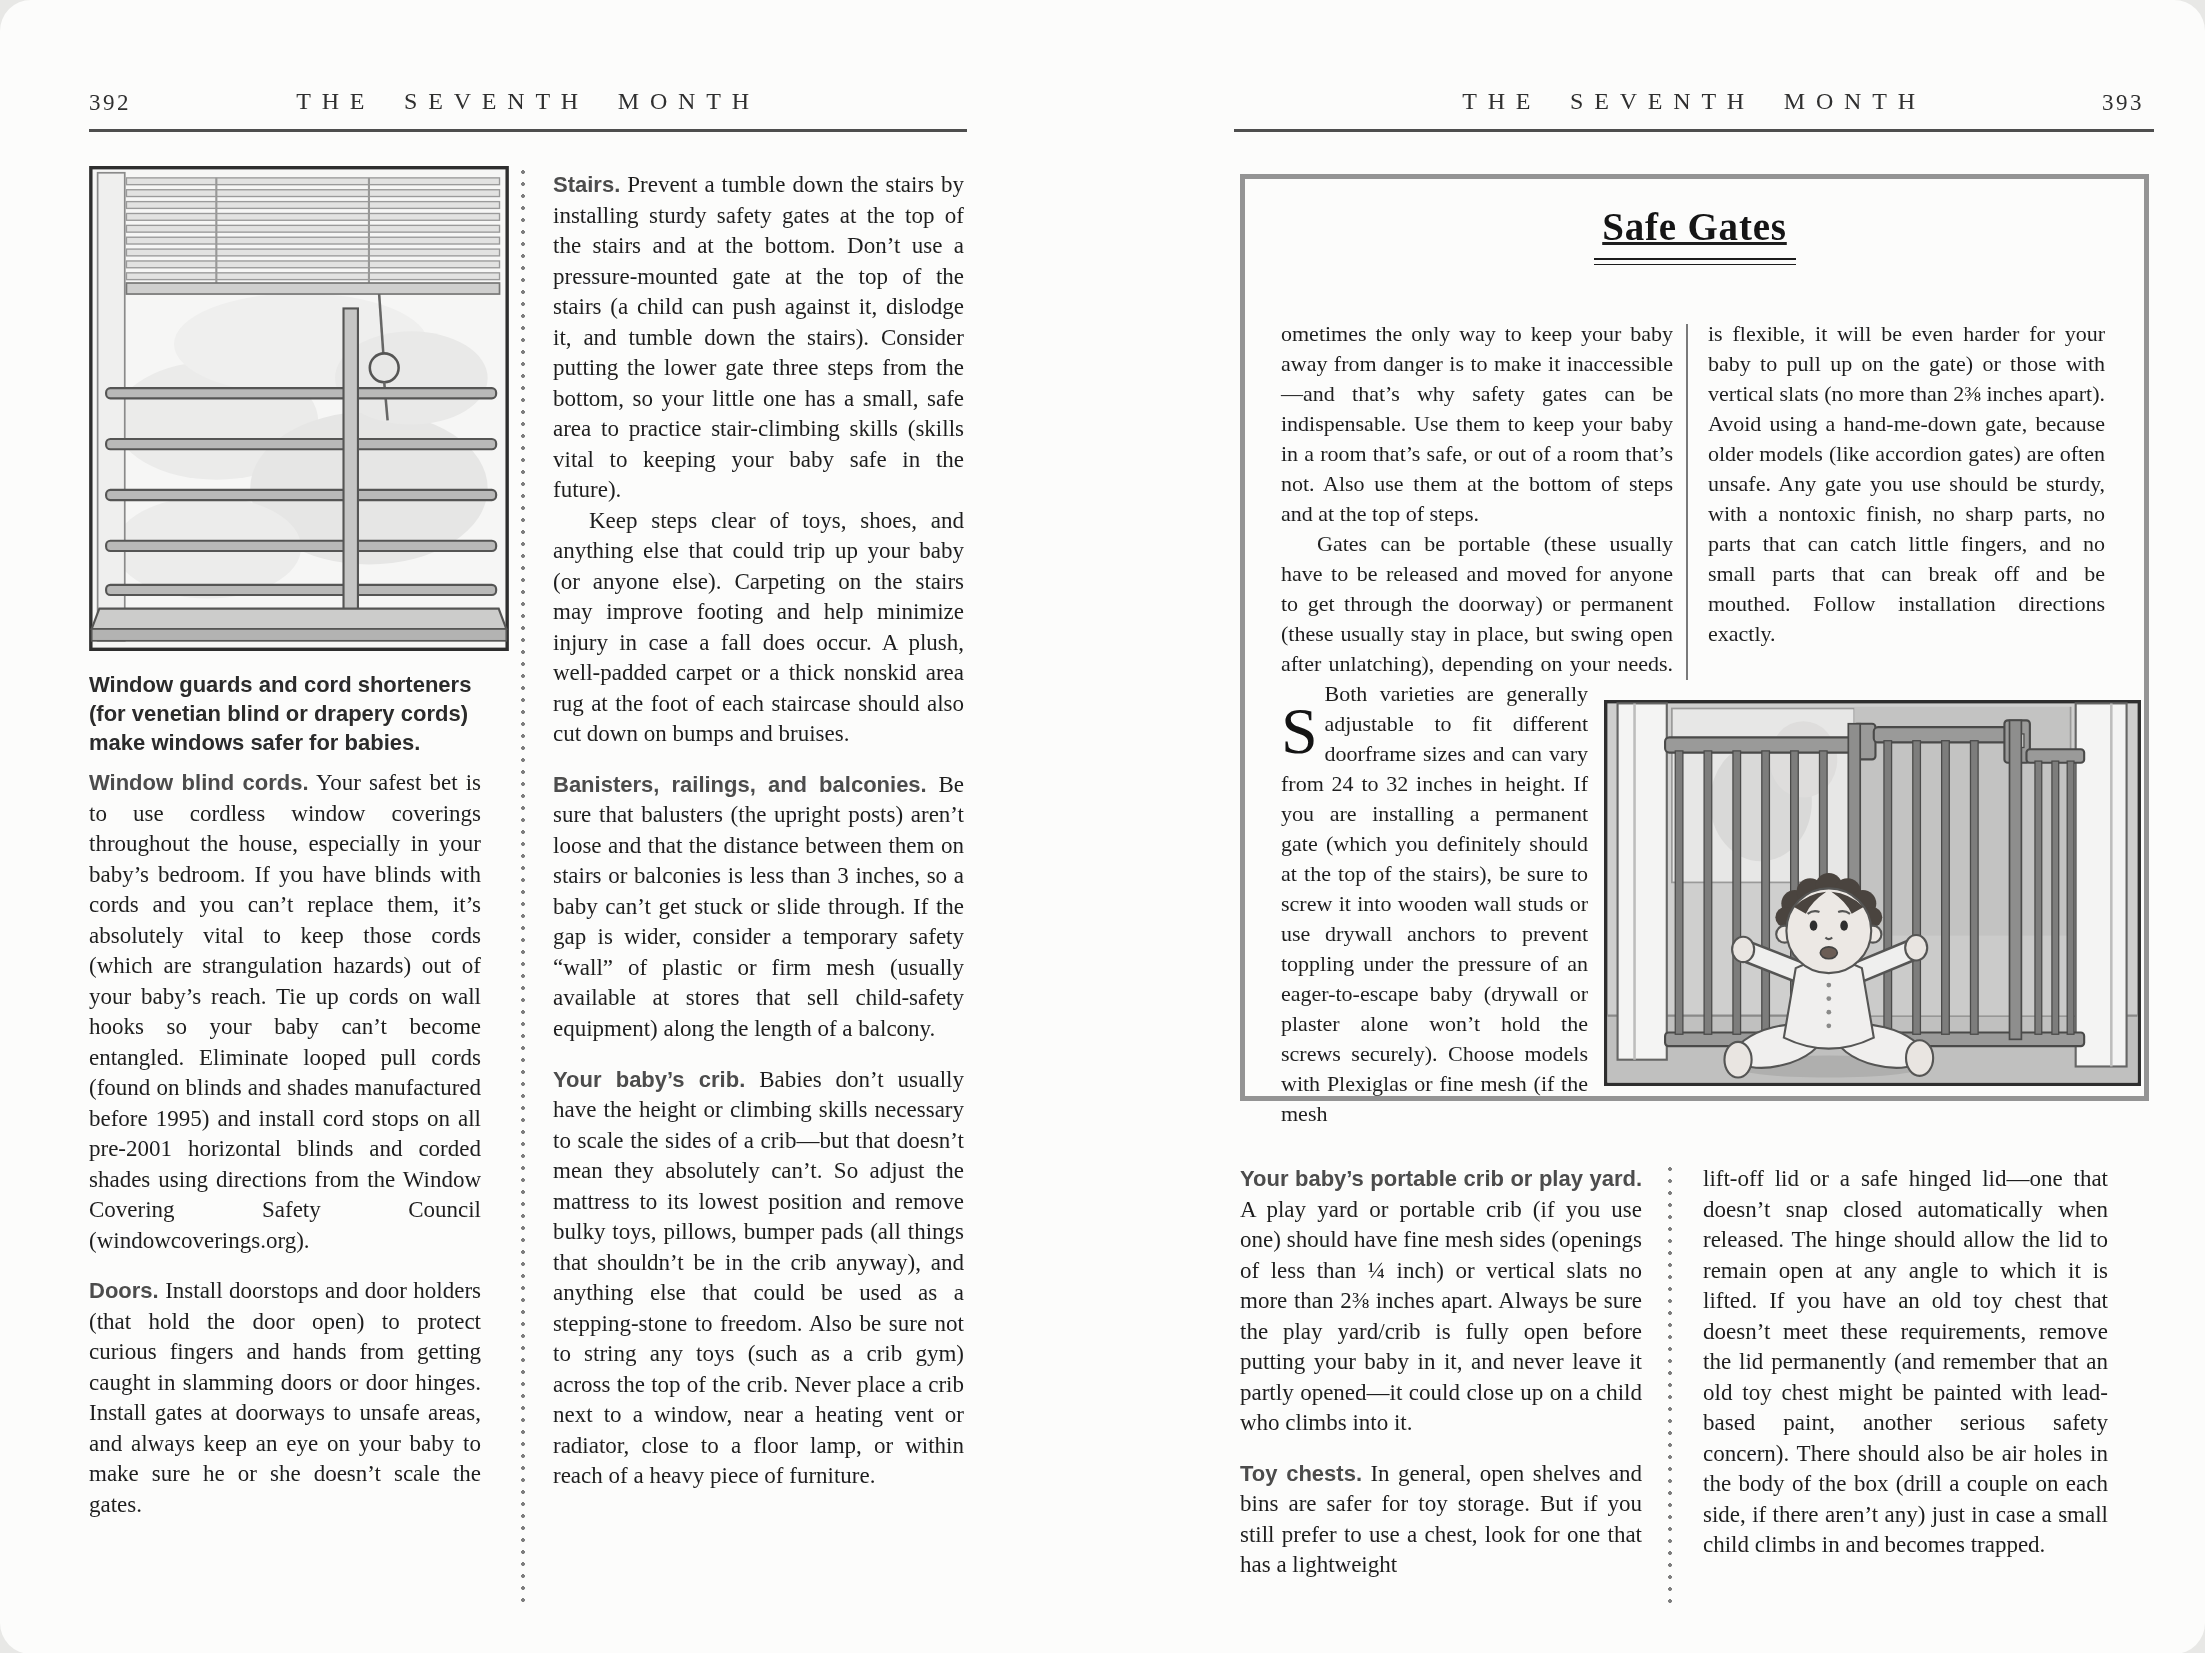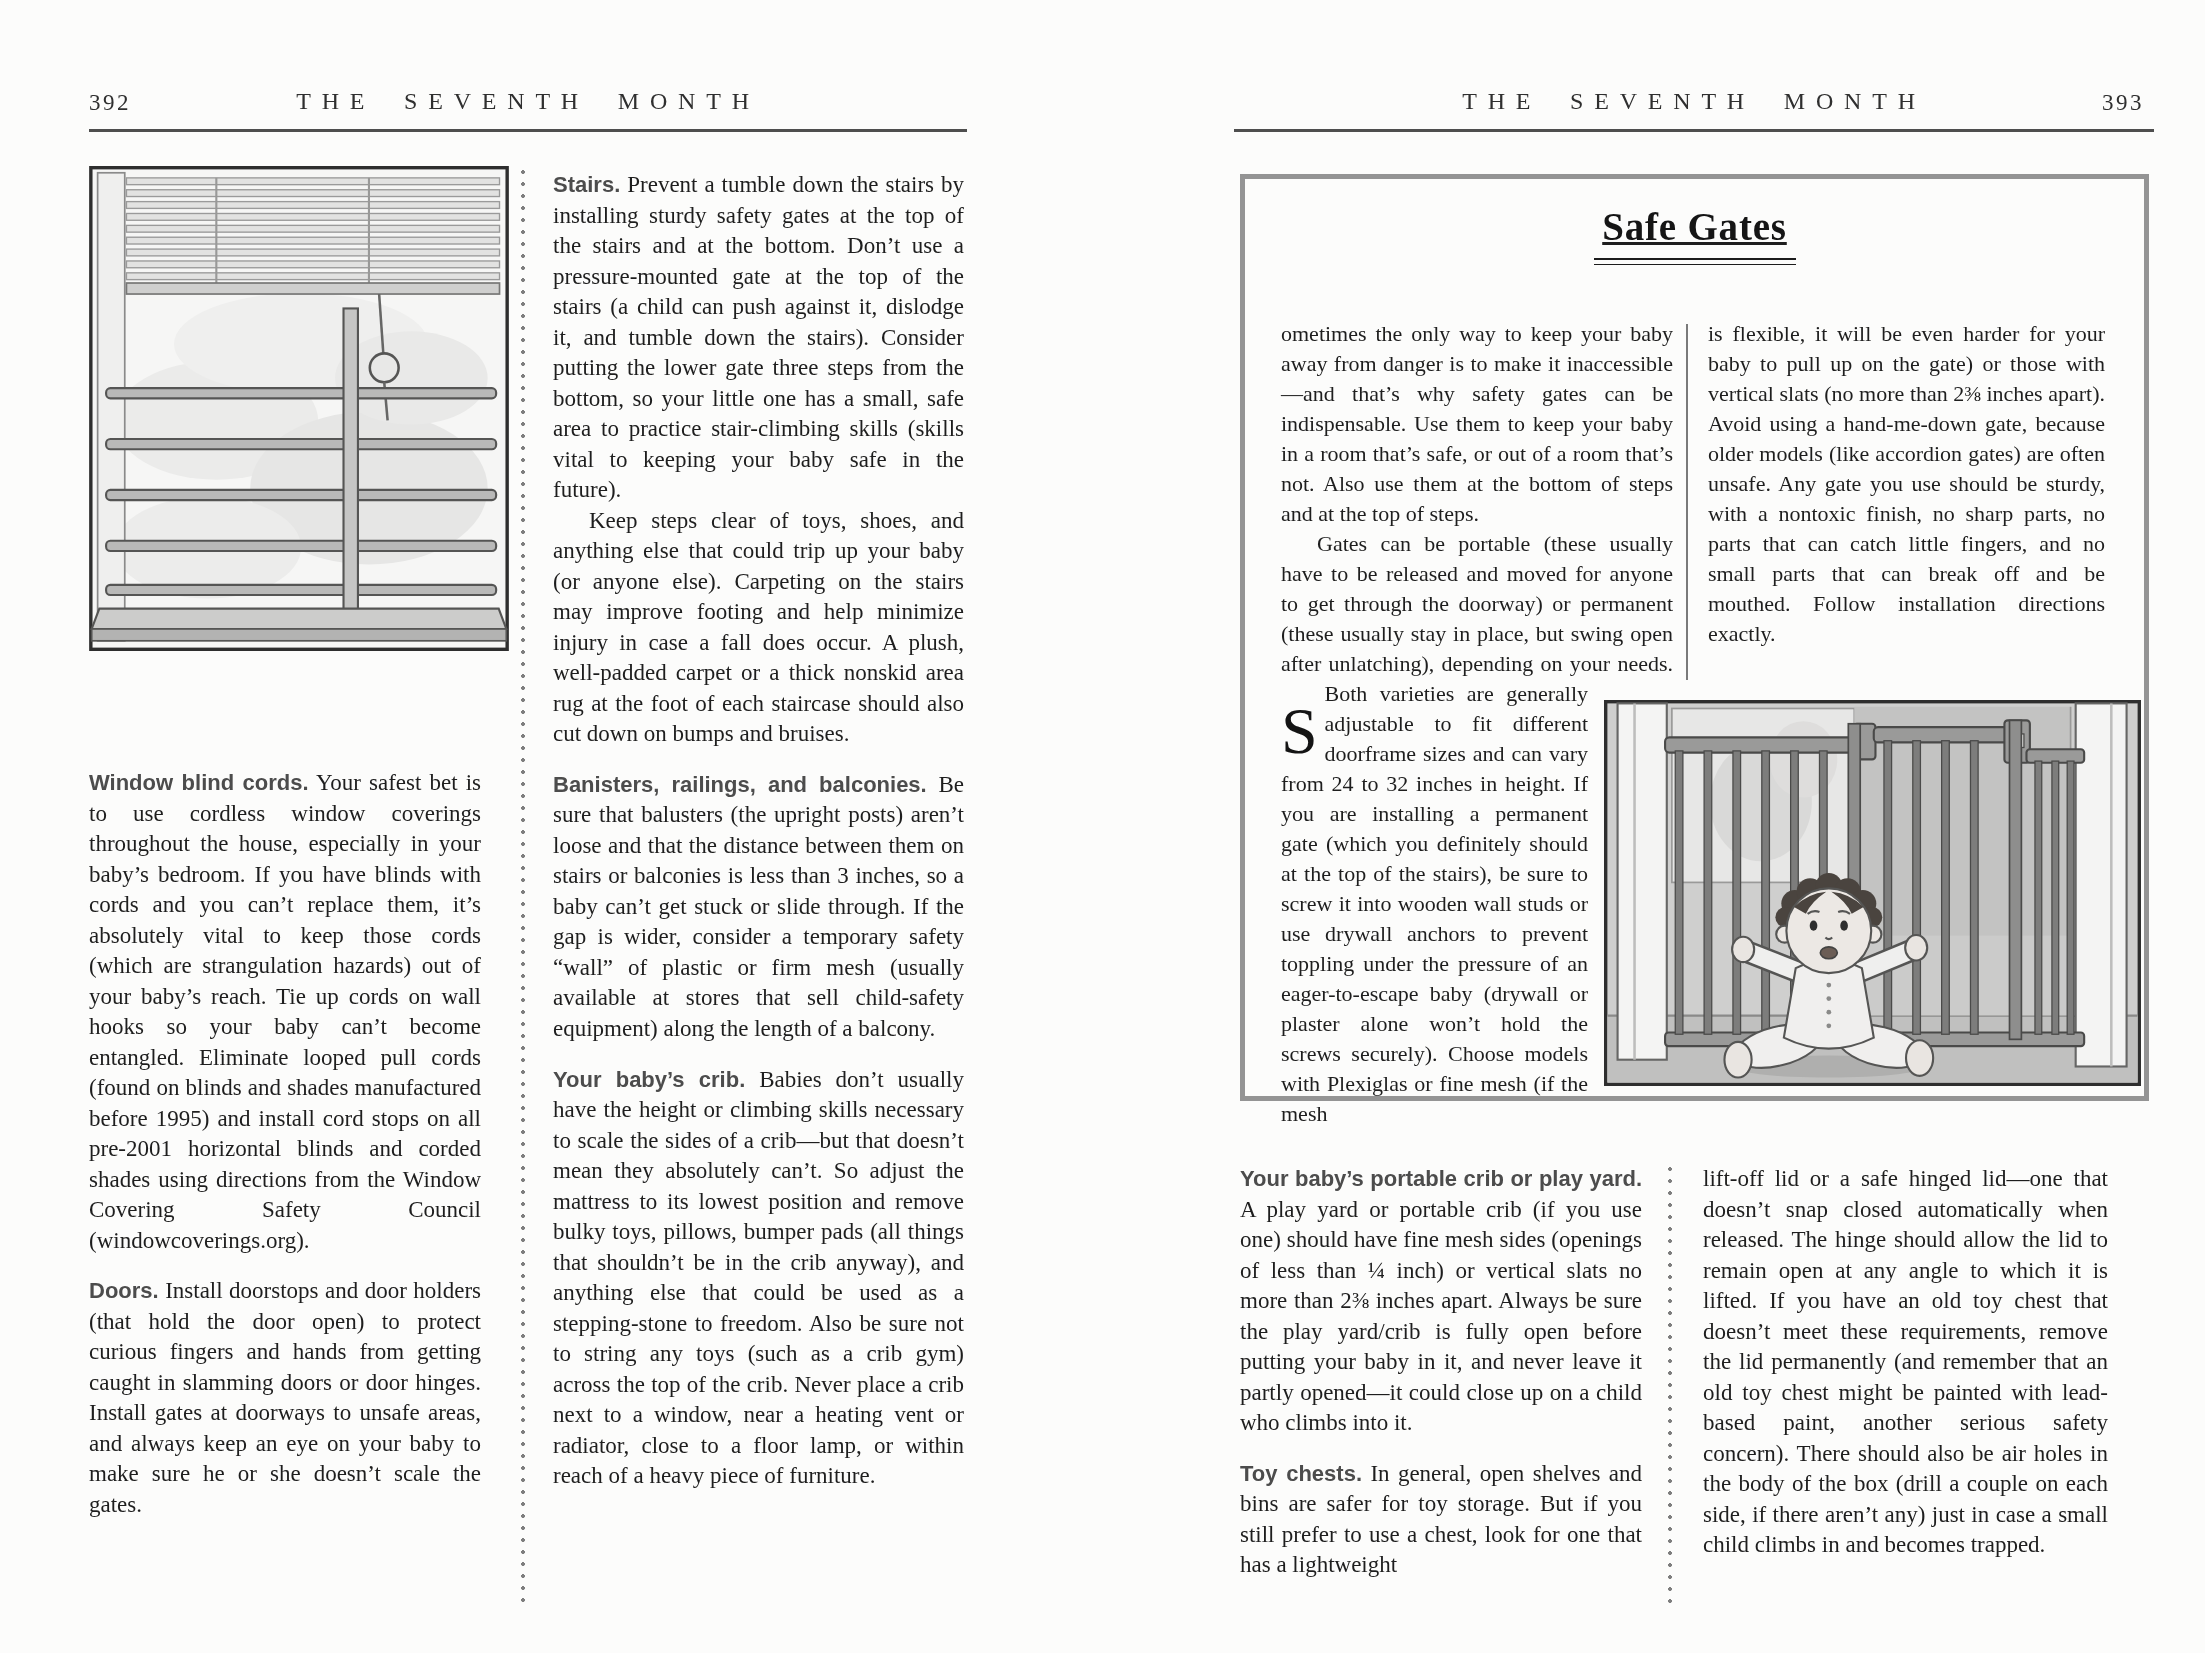--- a/index.html
+++ b/index.html
@@ -1,17 +1,17 @@
 <!DOCTYPE html>
 <html style="font-size:13.6px"><head>
 <meta charset="utf-8">
 <style>
   html,body{margin:0;padding:0;background:#e8e8e6;}
   .spread{position:relative;width:2205px;height:1654px;background:#fcfcfb;overflow:hidden;
-          font-family:"Liberation Serif",serif;color:#1e1e1e;}
+          font-family:"Liberation Serif",serif;color:#1e1e1e;border-radius:31px;}
   .abs{position:absolute;}
   
   .runhead{font-size:24px;color:#2f2f2f;letter-spacing:.45em;word-spacing:.5em;text-align:center;}
   .pagenum{font-size:23px;color:#2f2f2f;letter-spacing:2.5px;}
   .headrule{height:2.5px;background:#4e4e4e;}
   
   .body-text{font-size:23px;line-height:30.5px;text-align:justify;}
   .body-text p{margin:0;}
   .body-text p + p{text-indent:36px;}
   .sect + .sect{margin-top:20.4px;}
@@ -80,20 +80,21 @@
         <rect x="20" y="494" width="460" height="12" rx="5"></rect>
       </g>
 
       <rect x="300" y="168" width="17" height="356" fill="#c6c6c5" stroke="#555554" stroke-width="2.5"></rect>
 
       <polygon points="12,522 483,522 492,546 3,546" fill="#cccccb" stroke="#555554" stroke-width="2.5"></polygon>
       <rect x="3" y="546" width="489" height="14" fill="#b3b3b2" stroke="#555554" stroke-width="2"></rect>
     </svg>
   </div>
 
+  <div class="abs caption" style="left:89px;top:670px;width:399px;">Window guards and cord shorteners (for venetian blind or drapery cords) make windows safer for babies.</div>
 
   <div class="abs body-text" style="left:89px;top:768px;width:392px;">
     <div class="sect">
       <p><span class="lead">Window blind cords.</span>
          <span>Your safest bet is to use cordless window coverings throughout the house, especially in your baby’s bedroom. If you have blinds with cords and you can’t replace them, it’s absolutely vital to keep those cords (which are strangulation hazards) out of your baby’s reach. Tie up cords on wall hooks so your baby can’t become entangled. Eliminate looped pull cords (found on blinds and shades manufactured before 1995) and install cord stops on all pre-2001 horizontal blinds and corded shades using directions from the Window Covering Safety Council (windowcoverings.org).</span></p>
     </div>
     <div class="sect">
       <p><span class="lead">Doors.</span>
          <span>Install doorstops and door holders (that hold the door open) to protect curious fingers and hands from getting caught in slamming doors or door hinges. Install gates at doorways to unsafe areas, and always keep an eye on your baby to make sure he or she doesn’t scale the gates.</span></p>
     </div>

